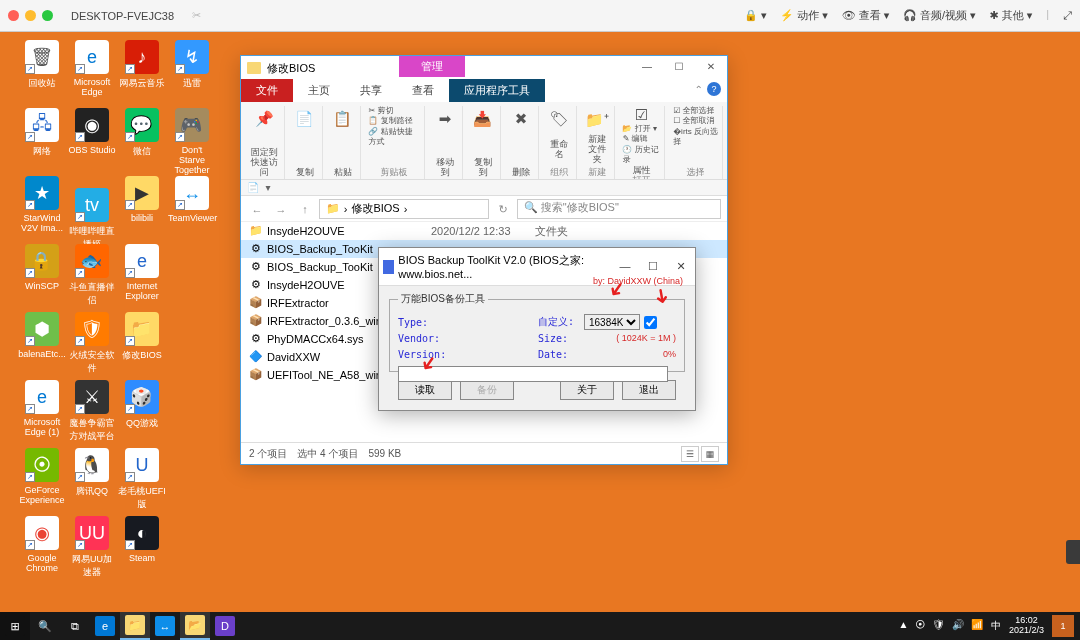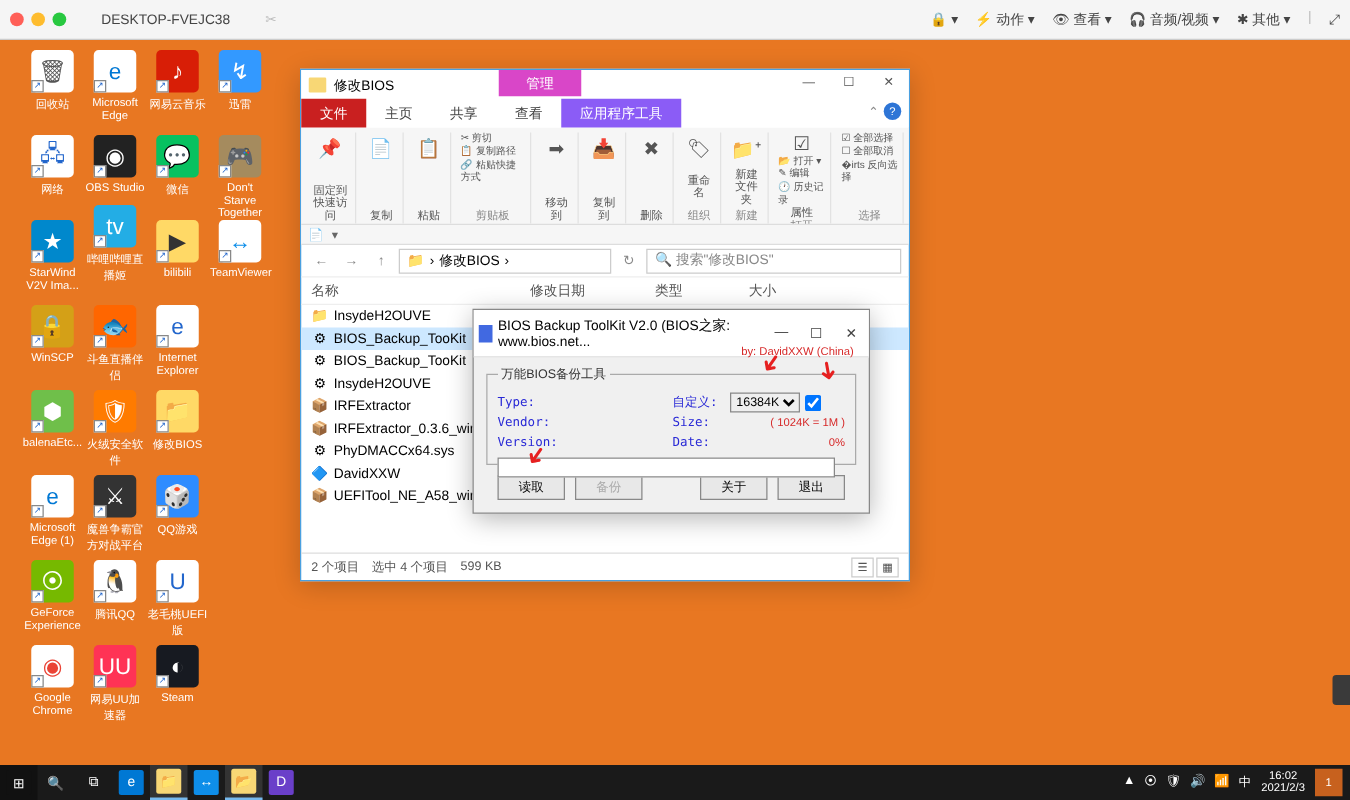--- a/index.html
+++ b/index.html
@@ -1,19 +1,19 @@
 <!DOCTYPE html>
 <html><head>
 <meta charset="utf-8">
 <style>
 *{margin:0;padding:0;box-sizing:border-box;font-family:"Microsoft YaHei","Segoe UI",sans-serif}
 body{width:1080px;height:640px;overflow:hidden;background:#e87722;position:relative}
 
 
-.remote-bar{height:32px;background:#f5f5f5;border-bottom:1px solid #ccc;display:flex;align-items:center;padding:0 8px;font-size:11px;color:#444;gap:28px}
+.remote-bar{height:32px;background:#f5f5f5;border-bottom:1px solid #ccc;display:flex;align-items:center;padding:0 8px;font-size:11px;color:#444;gap:18px}
 .traffic{display:flex;gap:6px;align-items:center}
 .tdot{width:11px;height:11px;border-radius:50%}
 .tred{background:#ff5f57}.tyel{background:#febc2e}.tgrn{background:#28c840}
 .remote-bar .sep{color:#bbb}
 .remote-bar .menuitem{display:flex;align-items:center;gap:3px;cursor:pointer}
 .remote-right{margin-left:auto;display:flex;gap:14px}
 
 
 .desktop{position:absolute;top:32px;left:0;right:0;bottom:28px}
 .dicon{position:absolute;width:48px;text-align:center;color:#fff;font-size:9px;cursor:pointer}
@@ -23,21 +23,21 @@
 
 .explorer{position:absolute;left:240px;top:55px;width:488px;height:410px;background:#fff;border:1px solid #4aa0e0;display:flex;flex-direction:column;box-shadow:0 4px 20px rgba(0,0,0,.2)}
 .ex-title{height:24px;display:flex;align-items:center;font-size:11px;padding-left:6px;background:#fff;position:relative}
 .ex-title .folder-ic{width:14px;height:12px;background:#f8d775;border-radius:1px;margin-right:6px}
 .ex-title .mgmt{position:absolute;left:158px;top:0;background:#d946c8;color:#fff;padding:3px 22px;font-size:11px}
 .ex-title .winctrl{position:absolute;right:0;top:0;display:flex}
 .ex-title .winctrl span{width:32px;height:22px;text-align:center;line-height:22px;font-size:10px;color:#555;cursor:pointer}
 .ex-tabs{height:22px;display:flex;align-items:end;background:#fff;font-size:11px;position:relative}
 .ex-tabs .tab{padding:4px 15px;color:#444}
 .ex-tabs .tab.active{background:#c92020;color:#fff}
-.ex-tabs .tab.purple{background:#8b5cf6;color:#fff}
+.ex-tabs .tab.purple{background:#0c4a6e;color:#fff}
 .ex-tabs .help{position:absolute;right:6px;top:2px;width:14px;height:14px;background:#2e75d6;color:#fff;border-radius:50%;font-size:9px;text-align:center;line-height:14px}
 .ribbon{height:78px;background:#f6f6f6;border-bottom:1px solid #ddd;display:flex;font-size:9px;color:#555;padding:4px 4px 0;gap:4px;overflow:hidden}
 .rgroup{display:flex;flex-direction:column;align-items:center;border-right:1px solid #e2e2e2;padding:0 4px;min-width:34px;justify-content:space-between}
 .rgroup .ric{width:26px;height:26px;display:flex;align-items:center;justify-content:center;font-size:15px}
 .rgroup .rlabel{font-size:9px;text-align:center;line-height:1.1;padding-bottom:1px}
 .breadcrumb{height:26px;display:flex;align-items:center;padding:0 6px;gap:4px;font-size:11px;border-bottom:1px solid #eee}
 .breadcrumb .navbtn{width:20px;height:20px;color:#888;text-align:center;line-height:20px;cursor:pointer}
 .breadcrumb .path{flex:0 0 170px;border:1px solid #ccc;height:20px;display:flex;align-items:center;padding:0 6px;gap:4px}
 .breadcrumb .srch{flex:1;border:1px solid #ccc;height:20px;padding:0 6px;color:#888}
 .listhdr{height:22px;display:flex;font-size:11px;color:#555;border-bottom:1px solid #eee;align-items:center;padding-left:8px}
@@ -138,21 +138,21 @@
       <div>微信</div>
     </div>
     <div class="dicon" style="left: 168px; top: 76px;">
       <div class="ibox" style="background:#a58b5e;color:#fff;position:relative">🎮<div class="shortcut">↗</div></div>
       <div>Don't Starve Together</div>
     </div>
     <div class="dicon" style="left: 18px; top: 144px;">
       <div class="ibox" style="background:#0088cc;color:#fff;position:relative">★<div class="shortcut">↗</div></div>
       <div>StarWind V2V Ima...</div>
     </div>
-    <div class="dicon" style="left: 68px; top: 132px;">
+    <div class="dicon" style="left: 68px; top: 156px;">
       <div class="ibox" style="background:#23ade5;color:#fff;position:relative">tv<div class="shortcut">↗</div></div>
       <div>哔哩哔哩直播姬</div>
     </div>
     <div class="dicon" style="left: 118px; top: 144px;">
       <div class="ibox" style="background:#ffd966;color:#333;position:relative">▶<div class="shortcut">↗</div></div>
       <div>bilibili</div>
     </div>
     <div class="dicon" style="left: 168px; top: 144px;">
       <div class="ibox" style="background:#fff;color:#0e8ee9;position:relative">↔<div class="shortcut">↗</div></div>
       <div>TeamViewer</div>
@@ -299,26 +299,20 @@
     <span class="navbtn">←</span>
     <span class="navbtn">→</span>
     <span class="navbtn">↑</span>
     <div class="path">
       <span style="color:#f8a930">📁</span>›
       <span>修改BIOS</span> ›
     </div>
     <span class="navbtn">↻</span>
     <div class="srch">🔍 <span>搜索"修改BIOS"</span></div>
   </div>
-  <div class="listhdr">
-    <span>名称</span>
-    <span>修改日期</span>
-    <span>类型</span>
-    <span>大小</span>
-  </div>
   <div class="filelist" id="filelist">
       <div class="frow">
         <span class="fic">📁</span>
         <span class="name">InsydeH2OUVE</span>
         <span class="date">2020/12/2 12:33</span>
         <span class="type">文件夹</span>
       </div>
       <div class="frow selected">
         <span class="fic">⚙</span>
         <span class="name">BIOS_Backup_TooKit</span>

